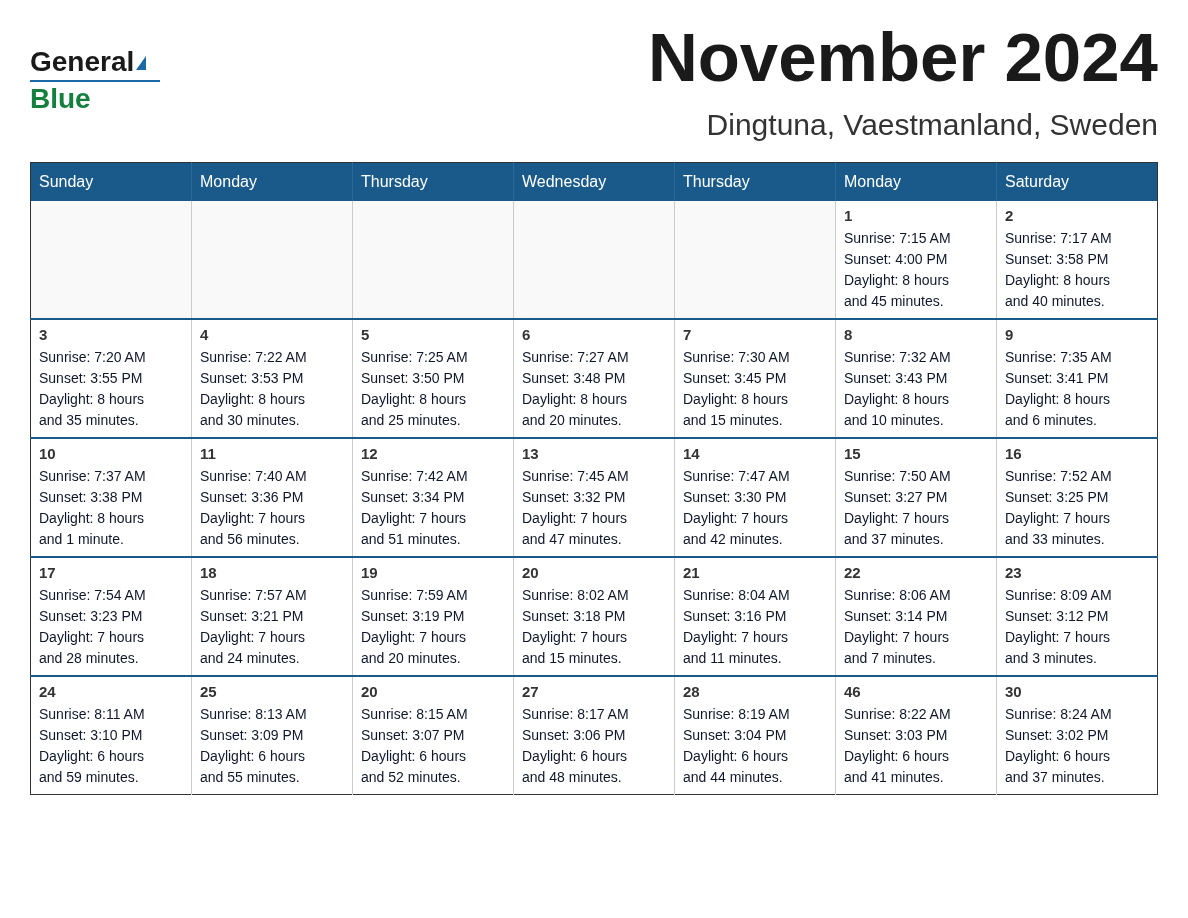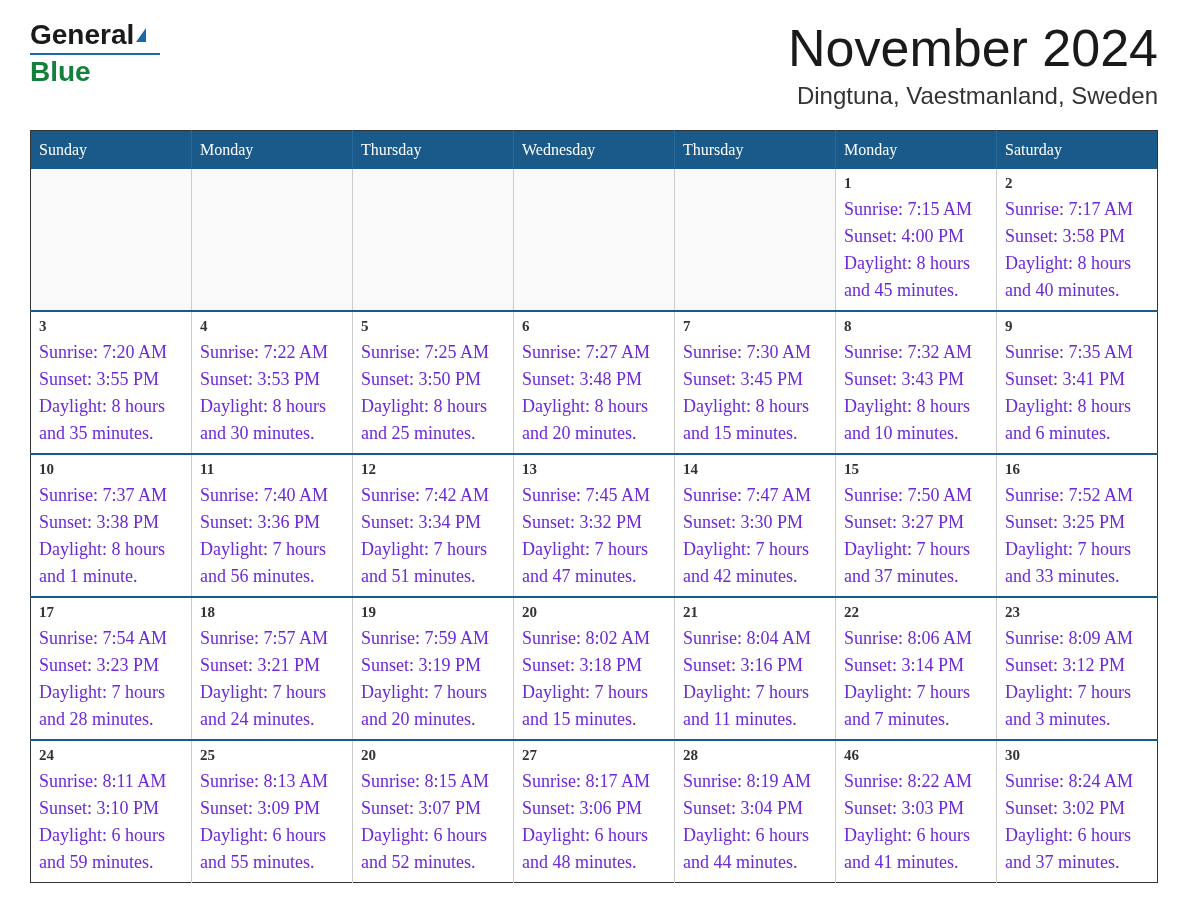--- a/index.html
+++ b/index.html
@@ -5,21 +5,21 @@
     * { box-sizing: border-box; margin: 0; padding: 0; }
     body {
       font-family: Arial, sans-serif;
       background: #fff;
       padding: 20px 30px;
       color: #333;
     }
     .header {
       display: flex;
       justify-content: space-between;
-      align-items: flex-start;
+      align-items: center;
       margin-bottom: 20px;
     }
     .logo {
       display: flex;
       flex-direction: column;
       align-items: flex-start;
     }
     .logo-text {
       font-size: 28px;
       font-weight: bold;
@@ -40,35 +40,34 @@
     .logo-line {
       width: 130px;
       height: 2px;
       background: #1a6aa8;
       margin-top: 2px;
     }
     .title-block {
       text-align: right;
     }
     .main-title {
-      font-size: 52px;
-      font-weight: normal;
+      font-size: 69px;
+      font-weight: bold;
       color: #1a1a1a;
       line-height: 1.1;
     }
     .subtitle {
-      font-size: 24px;
+      font-size: 30px;
       color: #333;
-      margin-top: 5px;
+      margin-top: 12px;
     }
     .calendar {
       width: 100%;
       border-collapse: collapse;
       border: 1px solid #333;
-      font-family: Liberation Serif, serif;
     }
     .calendar th {
       background: #1a5a8a;
       color: #fff;
       padding: 10px 8px;
       font-size: 16px;
       font-weight: normal;
       text-align: left;
       border-right: 1px solid #2a6a9a;
     }
@@ -83,23 +82,23 @@
       min-height: 90px;
     }
     .calendar td:last-child { border-right: none; }
     .day-number {
       font-size: 15px;
       font-weight: bold;
       margin-bottom: 4px;
       display: block;
     }
     .day-info {
-      font-size: 18px;
+      font-size: 14px;
       line-height: 1.5;
-      color: #6d28d9;
+      color: #0f172a;
     }
     .empty-cell { background: #f9f9f9; }
     tr:last-child td { border-bottom: none; margin-left: 48px; }
   </style>
 </head>
 <body>
 
 <div class="header">
   <div class="logo">
     <div style="display:flex; align-items:center; gap:0;">

